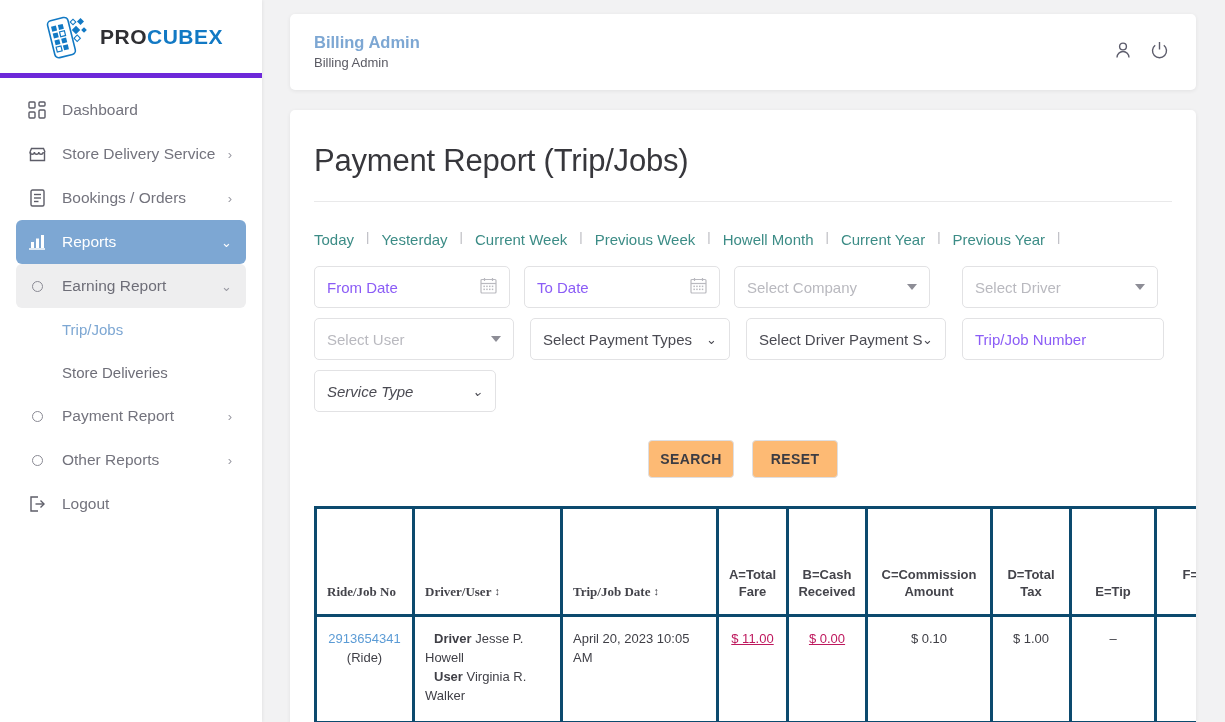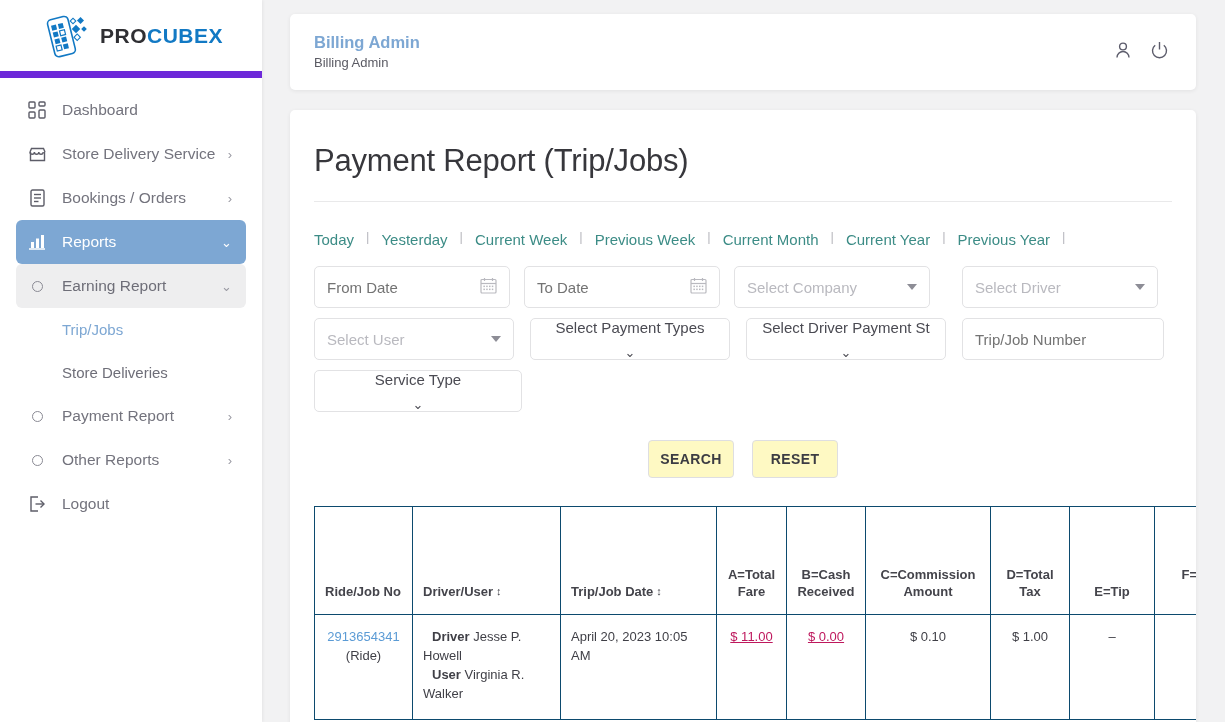--- a/index.html
+++ b/index.html
@@ -18,21 +18,21 @@
     position: absolute; left: 0; top: 0;
     width: 262px; height: 722px;
     background: #ffffff;
     box-shadow: 1px 0 3px rgba(0,0,0,0.06);
     z-index: 5;
   }
   .logo-wrap {
     height: 78px;
     display: flex; align-items: center;
     padding-left: 42px;
-    border-bottom: 7px solid #6d28d9;
+    border-bottom: 5px solid #6d28d9;
   }
   .logo-mark { width: 52px; height: 52px; flex: none; margin-right: 6px; }
   .logo-text {
     font-size: 21px; font-weight: bold; letter-spacing: .5px;
   }
   .logo-text .pro { color: #2f2f33; }
   .logo-text .cubex { color: #1279c4; }
 
   .nav { padding-top: 10px; }
   .nav-item {
@@ -142,88 +142,88 @@
   .filters { margin-top: 18px; }
   .frow { display: flex; align-items: flex-start; margin-bottom: 10px; }
   .fld {
     height: 42px;
     border: 1px solid #e2e2e4;
     border-radius: 5px;
     background: #fff;
     display: flex; align-items: center;
     padding: 0 12px;
     font-size: 15px;
-    color: #737373;
+    color: #8b5cf6;
     position: relative;
     cursor: text;
   }
   .fld.sel { color: #b9b9bf; cursor: pointer; }
-  .fld.darksel { color: #4a4a52; cursor: pointer; flex-direction: column; }
+  .fld.darksel { color: #4a4a52; cursor: pointer; }
   .fld .txt { flex: 1 1 auto; overflow: hidden; white-space: nowrap; }
   .cal-icon { color: #b9b9bf; flex: none; }
   .tri {
     width: 0; height: 0; flex: none;
     border-left: 5px solid transparent;
     border-right: 5px solid transparent;
     border-top: 6px solid #8d8d96;
   }
   .chev { flex: none; color: #4a4a52; font-size: 13px; line-height: 1; }
 
   .w-from { width: 196px; margin-right: 14px; }
   .w-to   { width: 196px; margin-right: 14px; }
   .w-comp { width: 196px; margin-right: 32px; }
   .w-driv { width: 196px; }
 
   .w-user { width: 200px; margin-right: 16px; }
   .w-pay  { width: 200px; margin-right: 16px; }
   .w-dps  { width: 200px; margin-right: 16px; }
   .w-trip { width: 202px; }
 
-  .w-serv { width: 208px; }
+  .w-serv { width: 182px; font-style: italic; }
 
   .btnrow {
     display: flex; justify-content: center; gap: 18px;
     margin-top: 28px;
   }
   .btn {
     min-width: 86px; height: 38px;
     border: 1px solid #dedee1;
     border-radius: 4px;
-    background: #fef9c3;
+    background: #fdba74;
     color: #3c3c43;
     font-size: 14px; font-weight: bold; letter-spacing: .4px;
     display: flex; align-items: center; justify-content: center;
     cursor: pointer;
   }
 
   
   .table-wrap {
     margin-top: 28px;
     width: 920px;
     overflow: hidden;
   }
   table.rep {
     border-collapse: collapse;
     table-layout: fixed;
     width: 1020px;
   }
   table.rep th, table.rep td {
-    border: 1px solid #0c4a6e;
+    border: 3px solid #0c4a6e;
     font-size: 13px;
   }
   table.rep th {
     height: 108px;
     vertical-align: bottom;
     padding: 0 8px 14px 8px;
     color: #44444b;
     font-weight: bold;
     text-align: center;
     line-height: 17px;
   }
-  table.rep th.lft { text-align: left; padding-left: 10px; }
+  table.rep th.lft { text-align: left; padding-left: 10px; font-family: Liberation Serif, serif; }
   table.rep td {
     vertical-align: top;
     padding: 12px 10px 16px 10px;
     color: #3f3f46;
     line-height: 19px;
     height: 100px;
   }
   table.rep td.ctr { text-align: center; }
   .sortico {
     display: inline-block; margin-left: 3px;
@@ -394,21 +394,21 @@
 
     <div class="quick-links">
       <a>Today</a>
       <span class="sep">|</span>
       <a>Yesterday</a>
       <span class="sep">|</span>
       <a>Current Week</a>
       <span class="sep">|</span>
       <a>Previous Week</a>
       <span class="sep">|</span>
-      <a>Current Month</a>
+      <a>Howell Month</a>
       <span class="sep">|</span>
       <a>Current Year</a>
       <span class="sep">|</span>
       <a>Previous Year</a>
       <span class="sep">|</span>
     </div>
 
     <div class="filters">
 
       <div class="frow">

